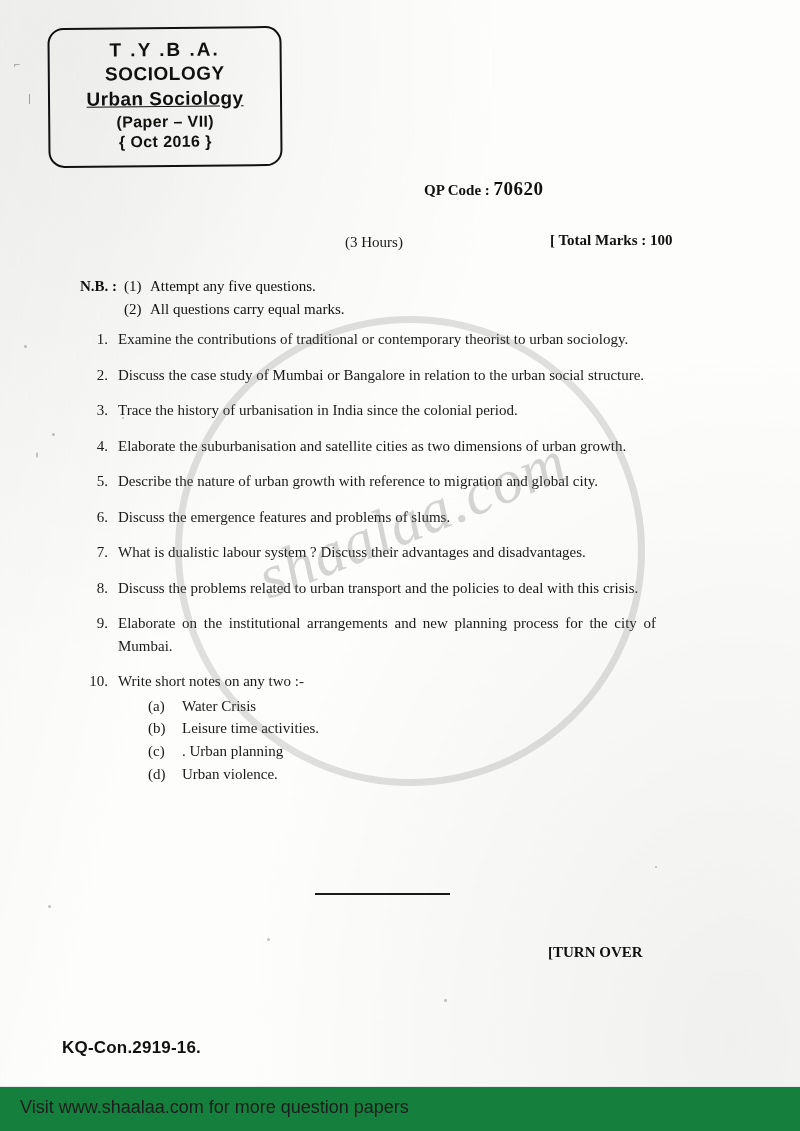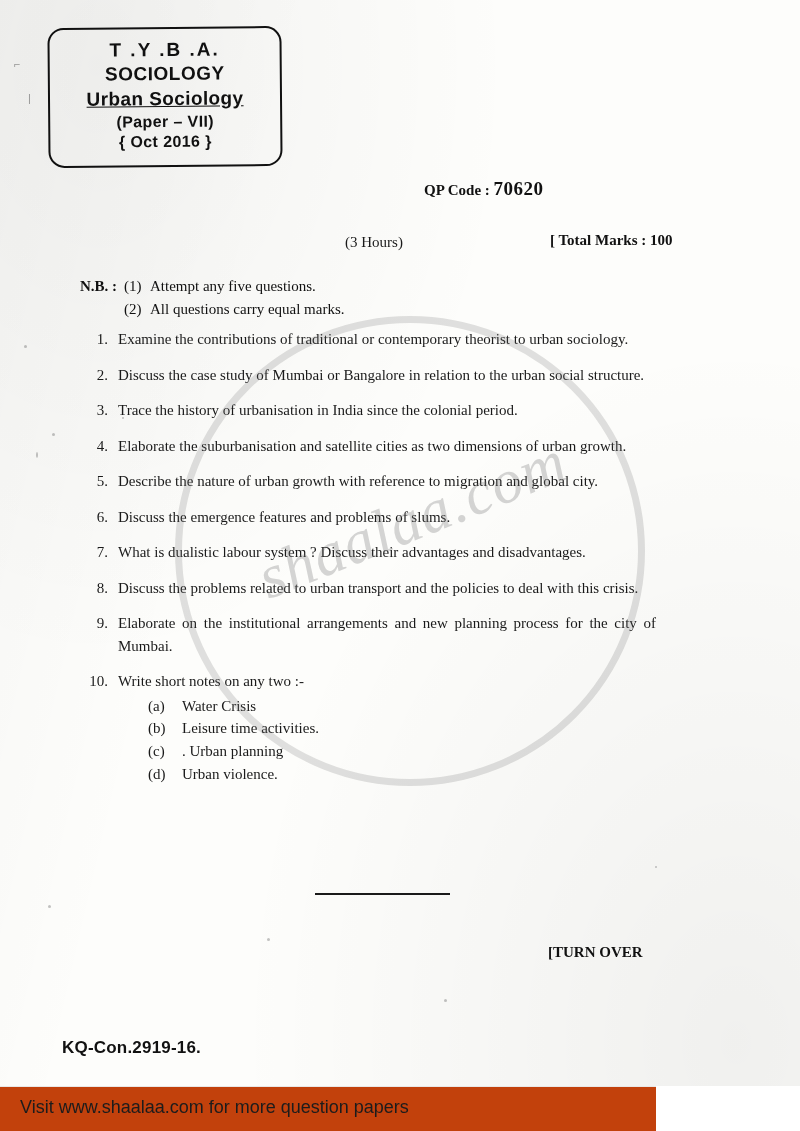--- a/index.html
+++ b/index.html
@@ -225,23 +225,23 @@
     font-size: 11px;
     font-family: "Liberation Sans", sans-serif;
     z-index: 3;
   }
 
   
   .footer {
     position: absolute;
     left: 0;
     top: 1086px;
-    width: 656px;
+    width: 800px;
     height: 45px;
-    background: #c2410c;
+    background: #15803d;
     border-top: 1px solid #e8e8e8;
   }
   .footer-text {
     position: absolute;
     left: 20px;
     top: 10px;
     font-family: "Liberation Sans", sans-serif;
     font-size: 18px;
     color: #1c1c1c;
   }

